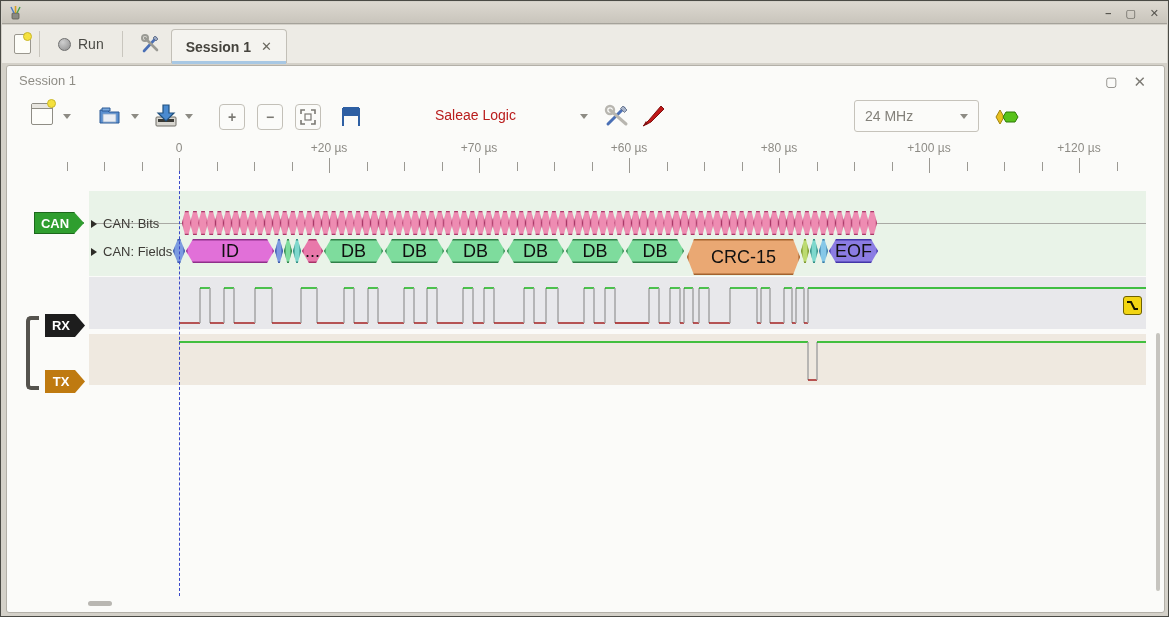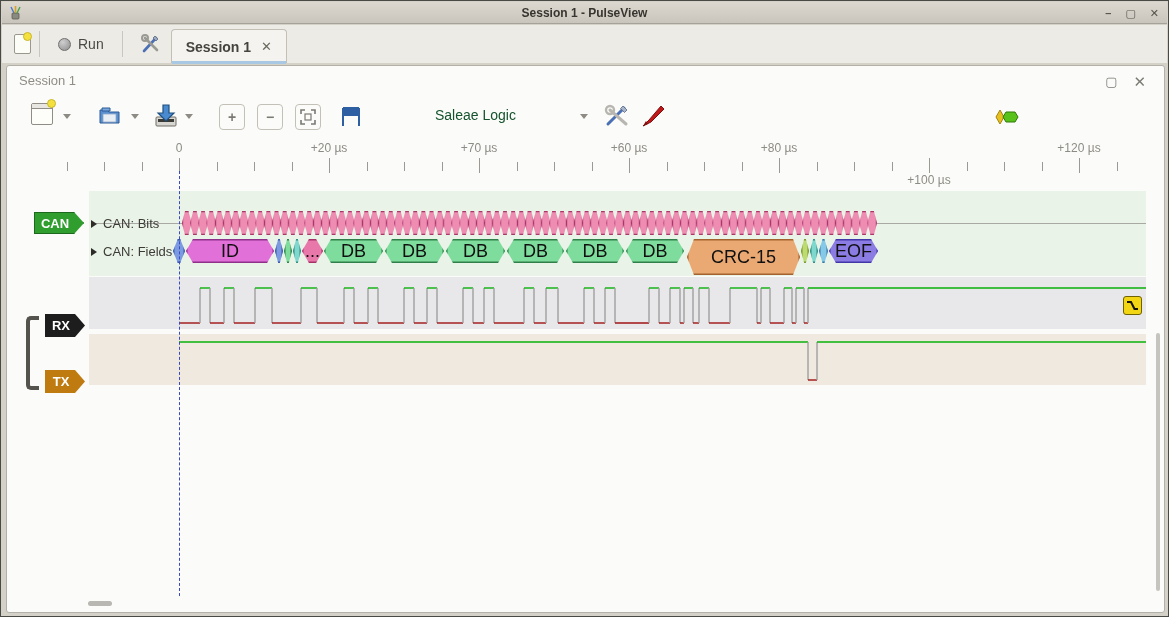--- a/index.html
+++ b/index.html
@@ -34,21 +34,21 @@
     background:#fbfbf9; border:1px solid #b3b0a8; border-radius:3px; }
   .session-header-label { position:absolute; left:13px; top:8px; font-size:13px; color:#8f8d86; }
   .sw-controls { position:absolute; right:12px; top:8px; display:flex; gap:16px; align-items:center; }
   .sw-btn { color:#7c7a74; font-size:13px; line-height:1; }
 
   
   .icon-btn { position:absolute; display:flex; align-items:center; justify-content:center; }
   .caret { width:0; height:0; border-left:4px solid transparent; border-right:4px solid transparent; border-top:5px solid #8d8b84; }
   .sq-btn { width:26px; height:26px; border:1px solid #c3c0b8; border-radius:4px; background:#fbfbf9; display:flex; align-items:center; justify-content:center; color:#7b7973; font-size:14px; font-weight:bold; }
   .combo { position:absolute; height:32px; border:1px solid #c6c3bb; border-radius:3px; background:#fbfbf9; display:flex; align-items:center; justify-content:space-between; padding:0 10px; font-size:14px; color:#83817a; }
-  .device-sel { position:absolute; display:flex; align-items:center; font-size:14px; color:#14532d; }
+  .device-sel { position:absolute; display:flex; align-items:center; font-size:14px; color:#b91c1c; }
 
   
   .ruler-label { position:absolute; transform:translateX(-50%); font-size:12px; color:#8d8b85; white-space:nowrap; }
   .tick { position:absolute; width:1px; background:#9b9993; }
 
   
   .row-bg { position:absolute; left:88px; width:1057px; }
   .center-line { position:absolute; height:1px; background:#a9a9a4; }
   .trace-label { position:absolute; font-size:13px; color:#3d3b36; display:flex; align-items:center; gap:6px; }
   .expander { width:0; height:0; border-top:4px solid transparent; border-bottom:4px solid transparent; border-left:6px solid #2e2c28; }
@@ -68,21 +68,20 @@
 
 <div id="app">
 
   <div class="titlebar">
     <svg class="app-icon" width="15" height="15" viewBox="0 0 15 15">
       <rect x="4" y="8" width="7" height="6" rx="1" fill="#8a8a82" stroke="#5a5a52" stroke-width="0.8"></rect>
       <path d="M7.5 8 L7.5 1" stroke="#d8a020" stroke-width="1.6"></path>
       <path d="M6 8 L3 2" stroke="#4a7ac0" stroke-width="1.4"></path>
       <path d="M9 8 L12 2" stroke="#4aa04a" stroke-width="1.4"></path>
     </svg>
-    <div class="title">Session 1 - PulseView</div>
     <div class="win-controls">
       <span class="win-btn">–</span>
       <span class="win-btn">▢</span>
       <span class="win-btn">✕</span>
     </div>
   </div>
 
   <div class="main-toolbar">
     <div class="doc-icon"></div>
     <div class="tb-sep"></div>
@@ -162,38 +161,42 @@
     <path d="M6 21 L22 5" stroke="#4a6fb5" stroke-width="3" stroke-linecap="round"></path>
     <path d="M21 3 l4 4 -2.5 2.5 -4 -4 z" fill="#a8b4ca" stroke="#5a6880" stroke-width="0.8"></path>
     <path d="M8 7 L24 21" stroke="#b8b6b0" stroke-width="3" stroke-linecap="round"></path>
     <circle cx="8" cy="7" r="4" fill="none" stroke="#b8b6b0" stroke-width="2.4"></circle>
   </svg>
   <svg class="icon-btn" style="left:638px; top:101px;" width="28" height="28" viewBox="0 0 28 28">
     <path d="M4 24 L10 18 L22 4 L25 7 L12 20 Z" fill="#c01818" stroke="#801010" stroke-width="1"></path>
     <path d="M4 24 L9 22 L7 19 Z" fill="#801010"></path>
   </svg>
 
+  <div class="combo" style="left:853px; top:99px; width:125px;">
+    <span>24 MHz</span>
+    <div class="caret"></div>
+  </div>
 
   <svg class="icon-btn" style="left:994px; top:107px;" width="28" height="18" viewBox="0 0 28 18">
     <path d="M5 2 l4 7 -4 7 -4 -7 z" fill="#e8c020" stroke="#a08410" stroke-width="1"></path>
     <path d="M11 4 h9 l3 5 -3 5 h-9 l-3 -5 z" fill="#58c21a" stroke="#2f7a08" stroke-width="1"></path>
   </svg>
 
   <div id="ruler">
       <div class="ruler-label" style="left: 178px; top: 140px;">0</div>
       <div class="tick" style="left: 178px; top: 157px; height: 15px;"></div>
       <div class="ruler-label" style="left: 328px; top: 140px;">+20 µs</div>
       <div class="tick" style="left: 328px; top: 157px; height: 15px;"></div>
       <div class="ruler-label" style="left: 478px; top: 140px;">+70 µs</div>
       <div class="tick" style="left: 478px; top: 157px; height: 15px;"></div>
       <div class="ruler-label" style="left: 628px; top: 140px;">+60 µs</div>
       <div class="tick" style="left: 628px; top: 157px; height: 15px;"></div>
       <div class="ruler-label" style="left: 778px; top: 140px;">+80 µs</div>
       <div class="tick" style="left: 778px; top: 157px; height: 15px;"></div>
-      <div class="ruler-label" style="left: 928px; top: 140px; margin-top: 32px;">+100 µs</div>
+      <div class="ruler-label" style="left: 928px; top: 140px;">+100 µs</div>
       <div class="tick" style="left: 928px; top: 157px; height: 15px;"></div>
       <div class="ruler-label" style="left: 1078px; top: 140px;">+120 µs</div>
       <div class="tick" style="left: 1078px; top: 157px; height: 15px;"></div>
       <div class="tick" style="left: 65.5px; top: 161px; height: 9px;"></div>
       <div class="tick" style="left: 103px; top: 161px; height: 9px;"></div>
       <div class="tick" style="left: 140.5px; top: 161px; height: 9px;"></div>
       <div class="tick" style="left: 215.5px; top: 161px; height: 9px;"></div>
       <div class="tick" style="left: 253px; top: 161px; height: 9px;"></div>
       <div class="tick" style="left: 290.5px; top: 161px; height: 9px;"></div>
       <div class="tick" style="left: 365.5px; top: 161px; height: 9px;"></div>

